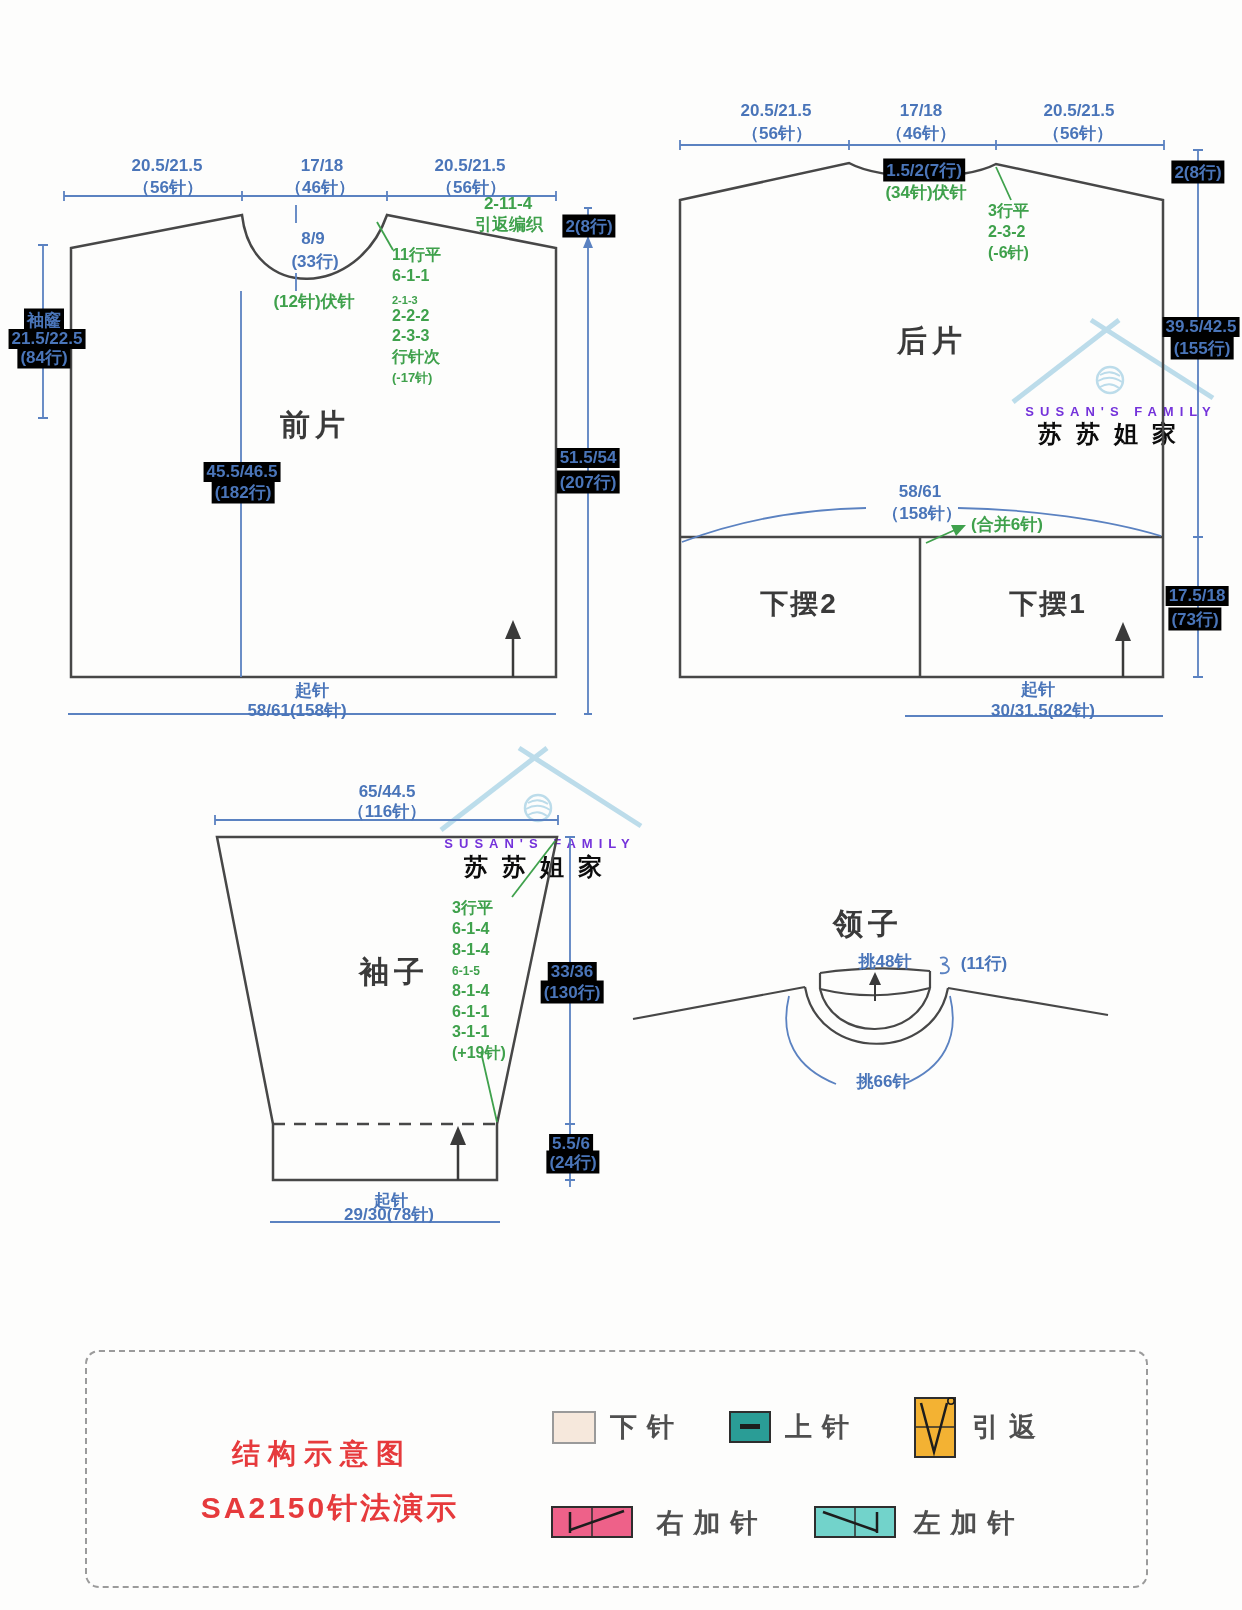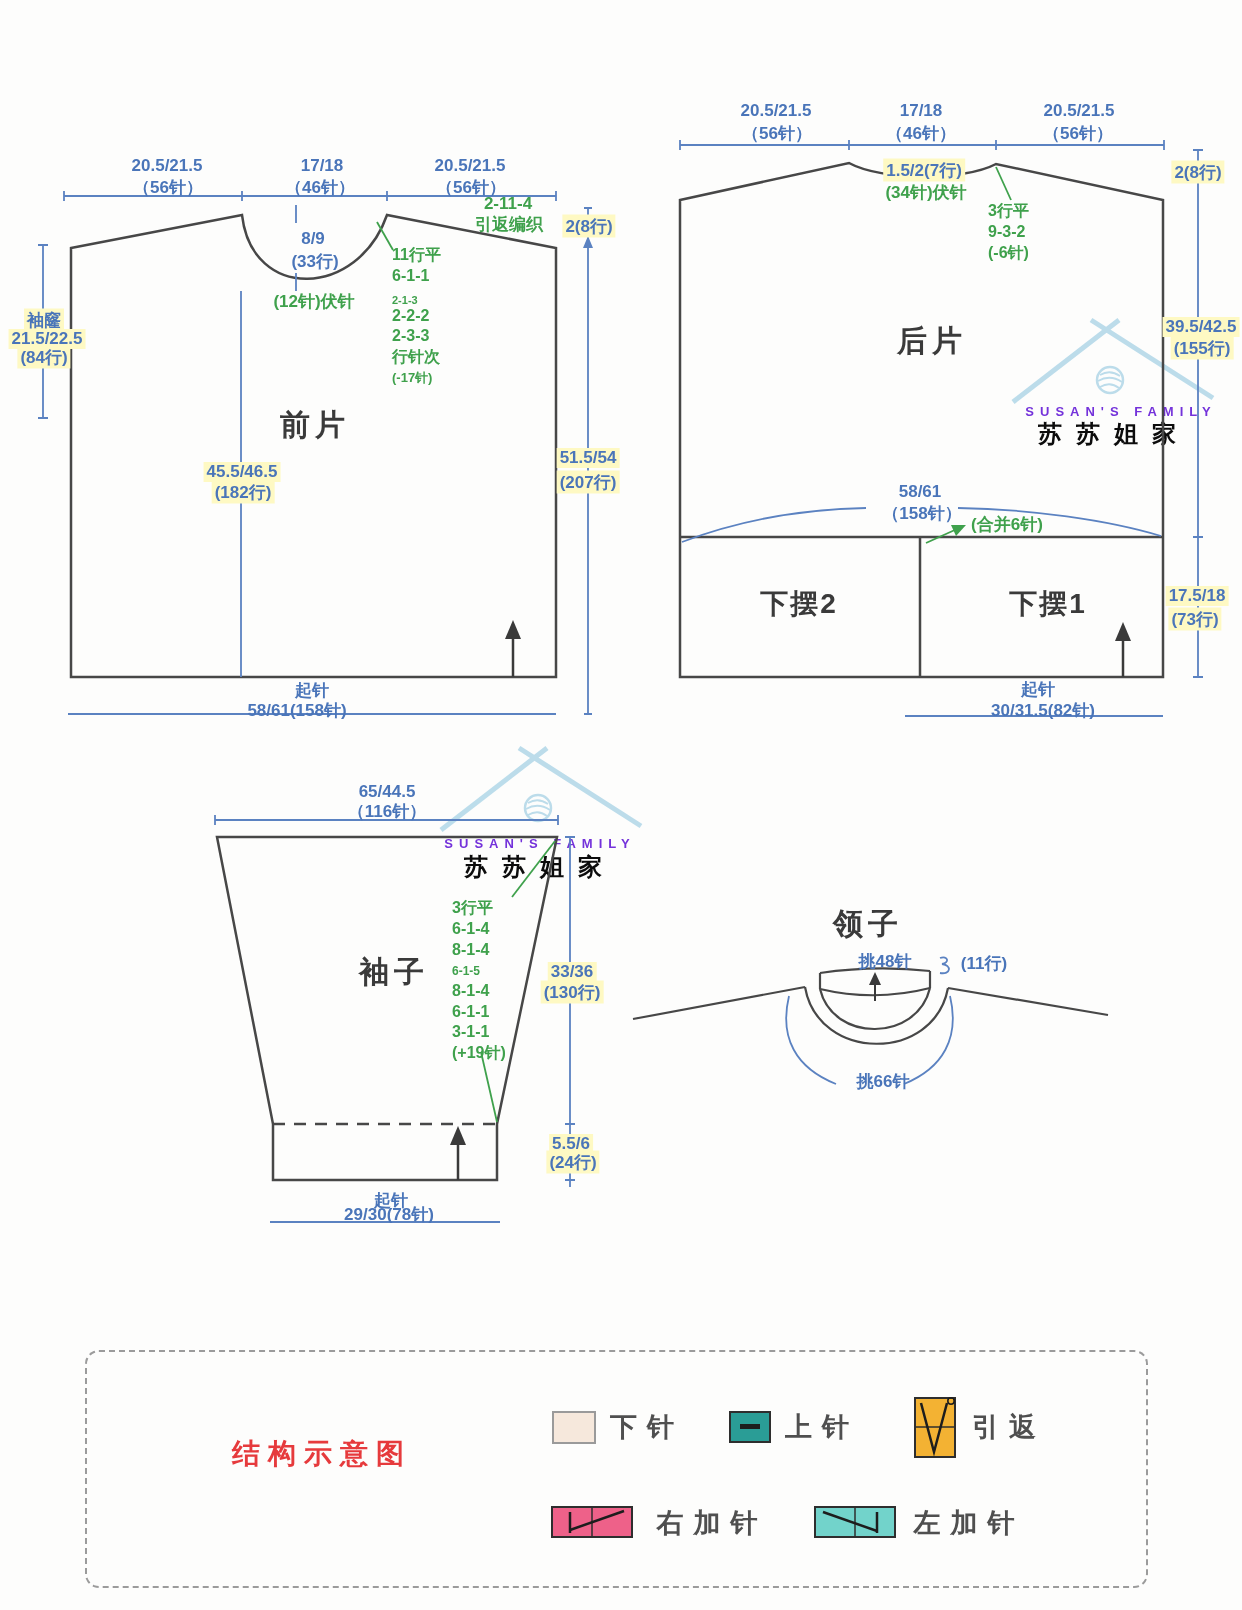--- a/index.html
+++ b/index.html
@@ -1,21 +1,21 @@
 <!DOCTYPE html>
 <html><head>
 <meta charset="utf-8">
 <style>
   html,body{margin:0;padding:0;background:#fdfdfc;}
   #canvas{position:relative;width:1242px;height:1610px;background:#fdfdfc;overflow:hidden;
           font-family:"Liberation Sans",sans-serif;}
   #shapes{position:absolute;left:0;top:0;z-index:1;}
   .lbl{position:absolute;transform:translate(-50%,-50%);white-space:nowrap;z-index:2;
        font-size:17px;color:#4a75b9;font-weight:bold;}
-  .bg{background:#fef9c3;padding:0 3px;}
+  .bg{background:#000000;padding:0 3px;}
   .grn{color:#3fa14c;}
   .left{transform:translate(0,-50%);}
   .piece{font-size:30px;color:#3a3a3a;letter-spacing:5px;font-weight:bold;}
   .hem{font-size:28px;color:#3a3a3a;letter-spacing:2px;font-weight:bold;}
   .title{font-size:36px;color:#e8823c;font-weight:bold;letter-spacing:12px;}
   .wm1{font-size:13px;color:#6d28d9;letter-spacing:6px;font-weight:bold;opacity:.95;z-index:0;}
   .wm2{font-size:24px;color:#000000;letter-spacing:14px;opacity:.95;z-index:0;}
   .red{color:#e63a3c;font-weight:bold;}
   .glab{color:#4f4f4f;font-size:27px;letter-spacing:10px;font-weight:bold;}
   .legendbox{position:absolute;left:85px;top:1350px;width:1059px;height:234px;
@@ -187,21 +187,21 @@
 
   <div class="lbl" style="left:776px;top:111px">20.5/21.5</div>
   <div class="lbl" style="left:777px;top:133px">（56针）</div>
   <div class="lbl" style="left:921px;top:111px">17/18</div>
   <div class="lbl" style="left:921px;top:133px">（46针）</div>
   <div class="lbl" style="left:1079px;top:111px">20.5/21.5</div>
   <div class="lbl" style="left:1078px;top:133px">（56针）</div>
   <div class="lbl bg" style="left:924px;top:170px">1.5/2(7行)</div>
   <div class="lbl grn" style="left:926px;top:192px">(34针)伏针</div>
   <div class="lbl grn left" style="left:988px;top:211px;font-size:16px">3行平</div>
-  <div class="lbl grn left" style="left:988px;top:232px;font-size:16px">9-3-2</div>
+  <div class="lbl grn left" style="left:988px;top:232px;font-size:16px">2-3-2</div>
   <div class="lbl grn left" style="left:988px;top:253px;font-size:16px">(-6针)</div>
   <div class="lbl bg" style="left:1198px;top:172px">2(8行)</div>
   <div class="lbl piece" style="left:932px;top:341px">后片</div>
   <div class="lbl bg" style="left:1201px;top:327px">39.5/42.5</div>
   <div class="lbl bg" style="left:1202px;top:348px">(155行)</div>
   <div class="lbl" style="left:920px;top:492px">58/61</div>
   <div class="lbl" style="left:922px;top:513px">（158针）</div>
   <div class="lbl grn" style="left:1007px;top:524px">(合并6针)</div>
   <div class="lbl hem" style="left:799px;top:604px">下摆2</div>
   <div class="lbl hem" style="left:1048px;top:604px">下摆1</div>
@@ -228,19 +228,20 @@
   <div class="lbl" style="left:391px;top:1200px">起针</div>
   <div class="lbl" style="left:389px;top:1214px">29/30(78针)</div>
 
   <div class="lbl piece" style="left:868px;top:924px">领子</div>
   <div class="lbl" style="left:885px;top:961px">挑48针</div>
   <div class="lbl" style="left:984px;top:963px">(11行)</div>
   <div class="lbl" style="left:883px;top:1081px">挑66针</div>
 
   <div class="legendbox"></div>
   <div class="lbl red" style="left:322px;top:1454px;font-size:28px;letter-spacing:8px">结构示意图</div>
+  <div class="lbl red" style="left:330px;top:1508px;font-size:30px;letter-spacing:3px">SA2150针法演示</div>
   <div class="lbl glab" style="left:647px;top:1427px">下针</div>
   <div class="lbl glab" style="left:822px;top:1427px">上针</div>
   <div class="lbl glab" style="left:1009px;top:1427px">引返</div>
   <div class="lbl glab" style="left:712px;top:1523px">右加针</div>
   <div class="lbl glab" style="left:969px;top:1523px">左加针</div>
 
 </div>
 
 </body></html>

